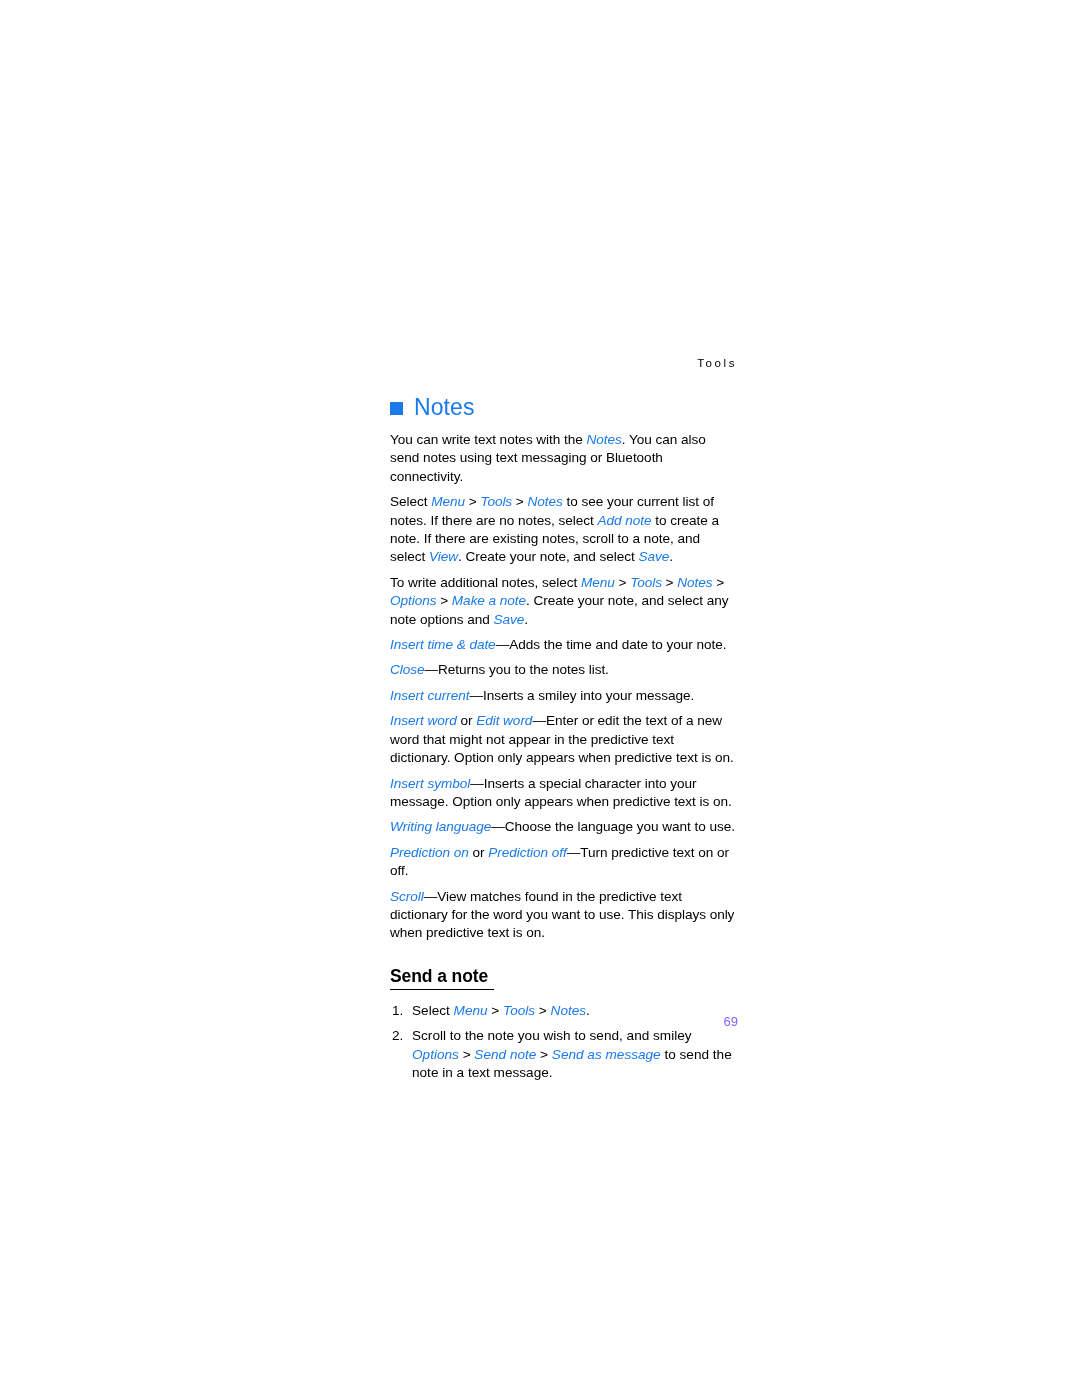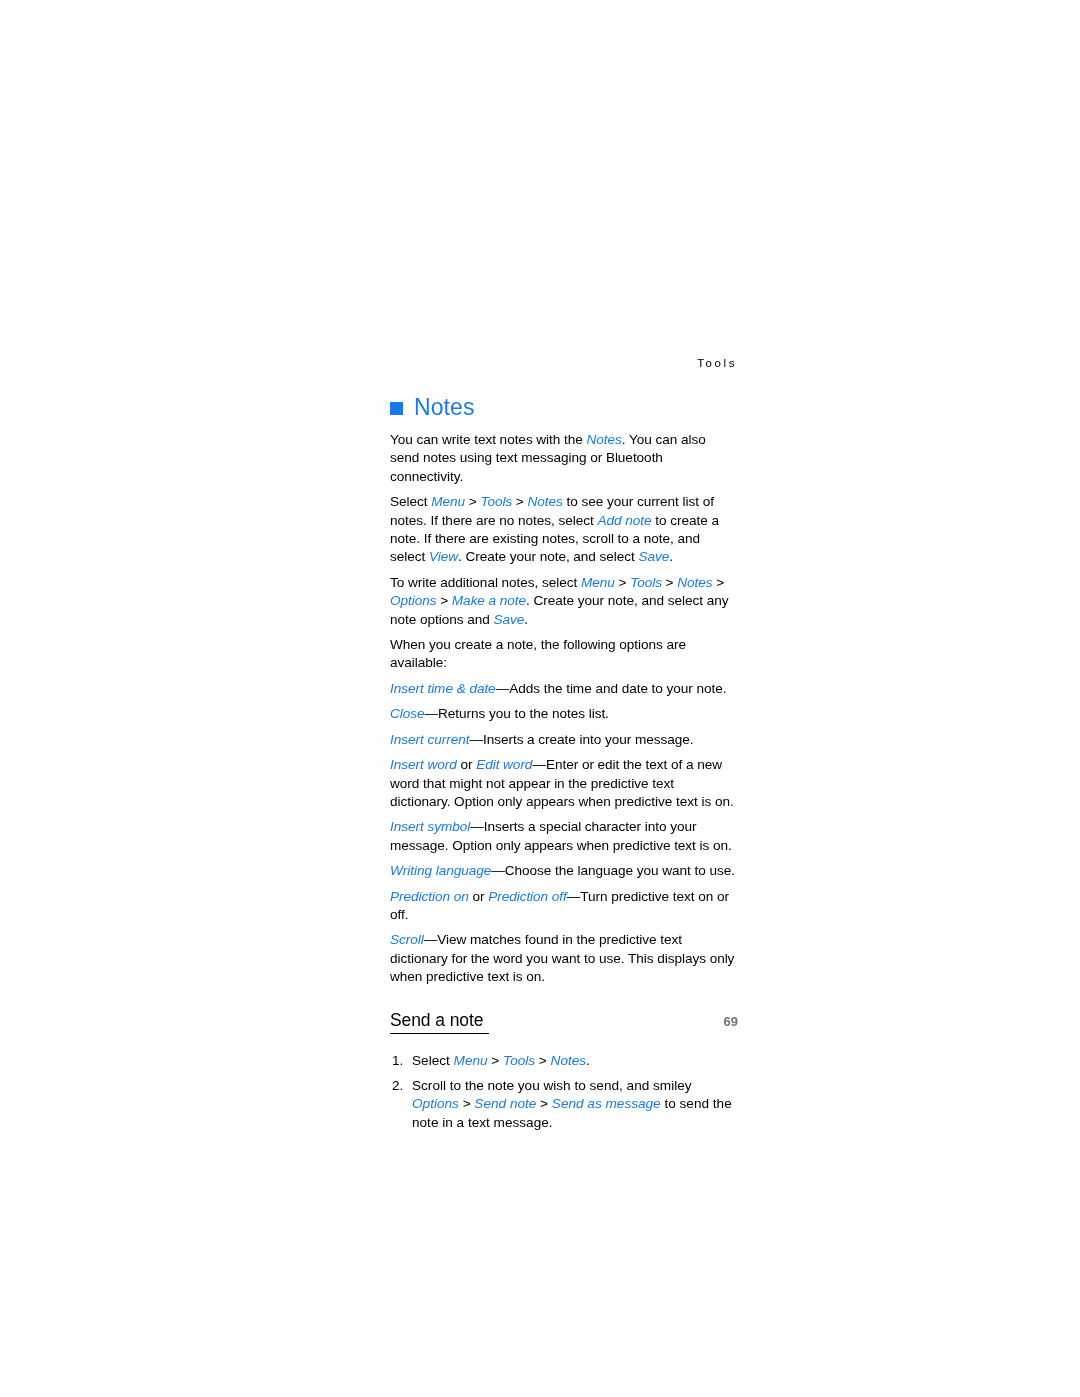--- a/index.html
+++ b/index.html
@@ -86,24 +86,24 @@
   }
   .gt {
     color: #000;
     font-style: normal;
   }
   .dash { font-style: normal; color: #000; }
 
   
   .subhead {
     font-size: 17.5px;
-    font-weight: 400;
+    font-weight: 700;
     color: #000;
     line-height: 22px;
-    margin: 15px 0 18px 0;
+    margin: 15px 0 12px 0;
     display: inline-block;
     border-bottom: 1.5px solid #000;
     padding-bottom: 2px;
     padding-right: 6px;
     letter-spacing: -0.1px;
   }
   .subhead-wrap { display: block; }
 
   
   ol.steps {
@@ -127,22 +127,22 @@
   }
 
   
   .folio {
     position: absolute;
     left: 390px;
     top: 1014px;
     width: 348px;
     text-align: right;
     font-size: 13px;
-    font-weight: 700;
-    color: #737373;
+    font-weight: 400;
+    color: #8b5cf6;
     line-height: 16px;
   }
 </style>
 </head>
 <body>
 
 <div class="page">
 
   <div class="column">
 
@@ -150,24 +150,23 @@
 
     <div class="title-row">
       <span class="title-bullet"></span>
       <span class="chapter-title">Notes</span>
     </div>
 
     <div id="paragraphs-host">
         <p class="body"><span>You can write text notes with the </span><span class="ui">Notes</span><span>. You can also send notes using text messaging or Bluetooth connectivity.</span></p>
         <p class="body"><span>Select </span><span class="ui">Menu</span><span class="gt"> &gt; </span><span class="ui">Tools</span><span class="gt"> &gt; </span><span class="ui">Notes</span><span> to see your current list of notes. If there are no notes, select </span><span class="ui">Add note</span><span> to create a note. If there are existing notes, scroll to a note, and select </span><span class="ui">View</span><span>. Create your note, and select </span><span class="ui">Save</span><span>.</span></p>
         <p class="body"><span>To write additional notes, select </span><span class="ui">Menu</span><span class="gt"> &gt; </span><span class="ui">Tools</span><span class="gt"> &gt; </span><span class="ui">Notes</span><span class="gt"> &gt; </span><span class="ui">Options</span><span class="gt"> &gt; </span><span class="ui">Make a note</span><span>. Create your note, and select any note options and </span><span class="ui">Save</span><span>.</span></p>
-        <p class="body"><span>When you create a note, the following options are available:</span></p>
         <p class="body"><span class="ui">Insert time &amp; date</span><span class="dash">—</span><span>Adds the time and date to your note.</span></p>
         <p class="body"><span class="ui">Close</span><span class="dash">—</span><span>Returns you to the notes list.</span></p>
-        <p class="body"><span class="ui">Insert current</span><span class="dash">—</span><span>Inserts a create into your message.</span></p>
+        <p class="body"><span class="ui">Insert current</span><span class="dash">—</span><span>Inserts a smiley into your message.</span></p>
         <p class="body"><span class="ui">Insert word</span><span> or </span><span class="ui">Edit word</span><span class="dash">—</span><span>Enter or edit the text of a new word that might not appear in the predictive text dictionary. Option only appears when predictive text is on.</span></p>
         <p class="body"><span class="ui">Insert symbol</span><span class="dash">—</span><span>Inserts a special character into your message. Option only appears when predictive text is on.</span></p>
         <p class="body"><span class="ui">Writing language</span><span class="dash">—</span><span>Choose the language you want to use.</span></p>
         <p class="body"><span class="ui">Prediction on</span><span> or </span><span class="ui">Prediction off</span><span class="dash">—</span><span>Turn predictive text on or off.</span></p>
         <p class="body"><span class="ui">Scroll</span><span class="dash">—</span><span>View matches found in the predictive text dictionary for the word you want to use. This displays only when predictive text is on.</span></p>
       </div>
 
     <span class="subhead-wrap">
       <span class="subhead">Send a note</span>
     </span>

